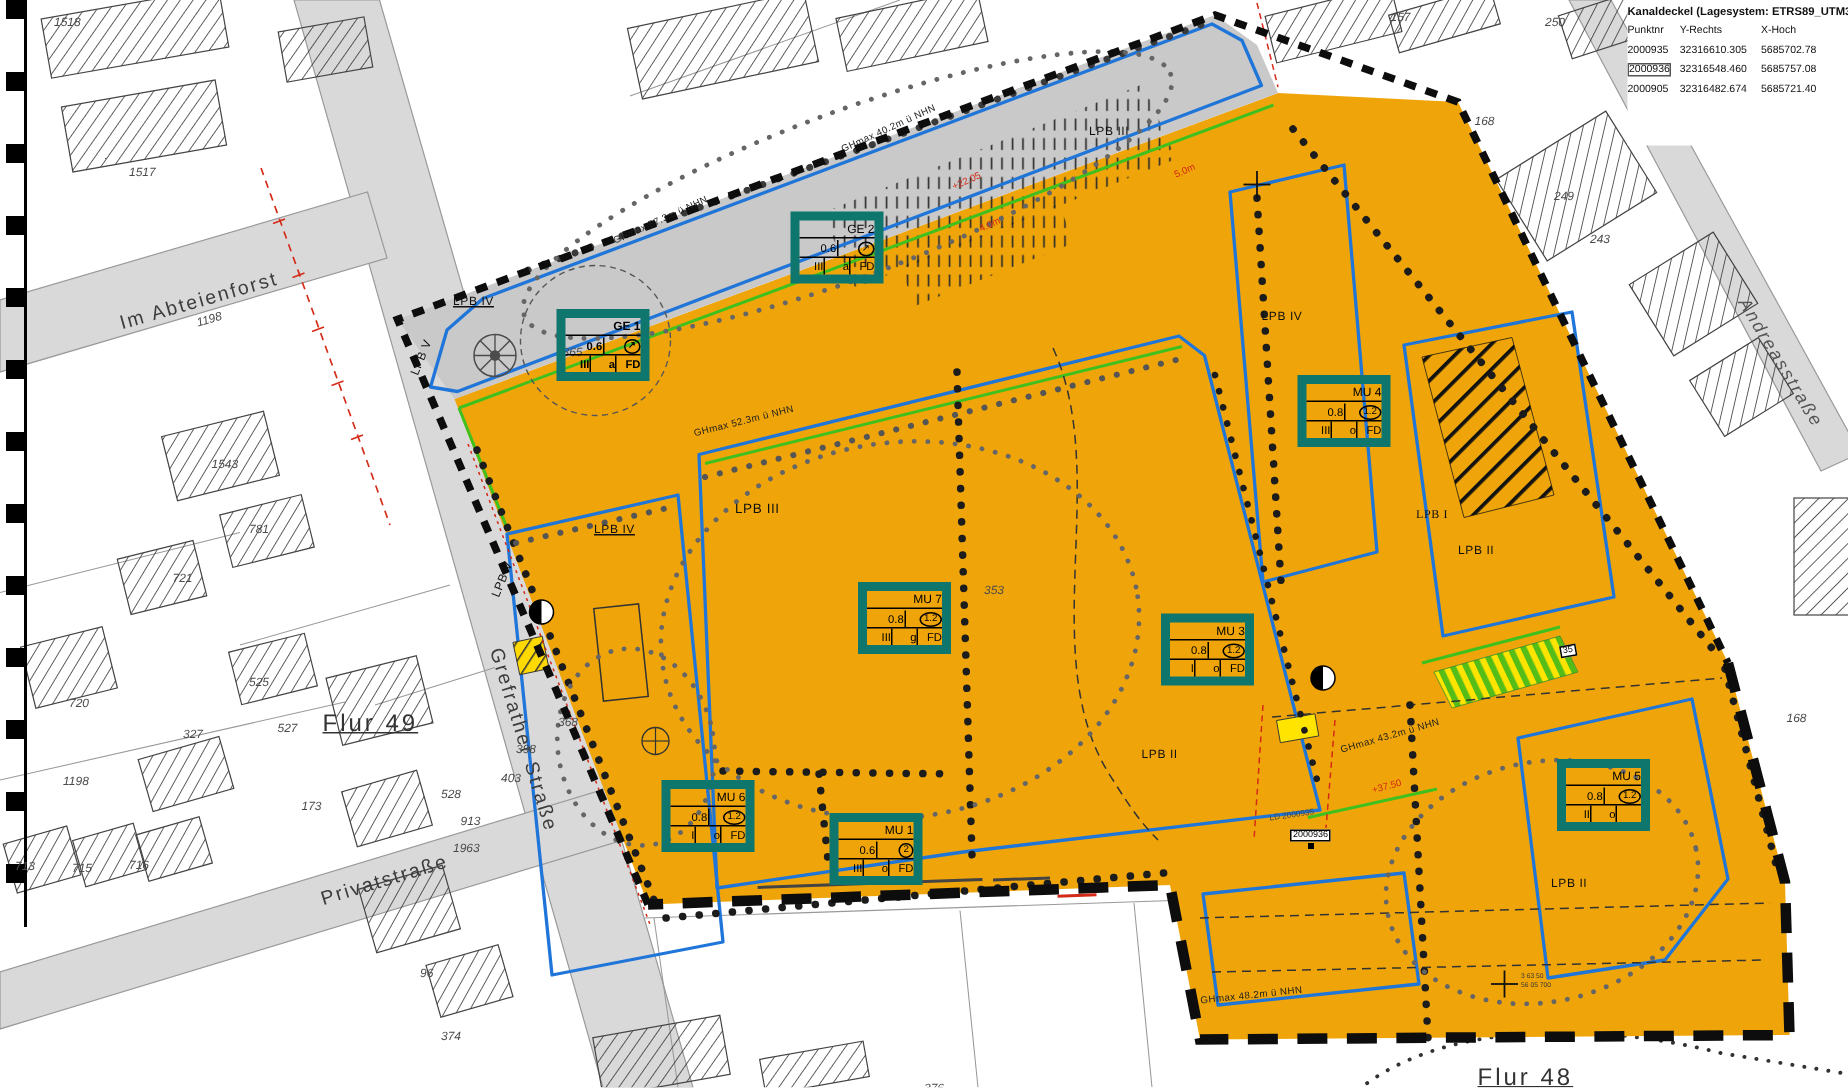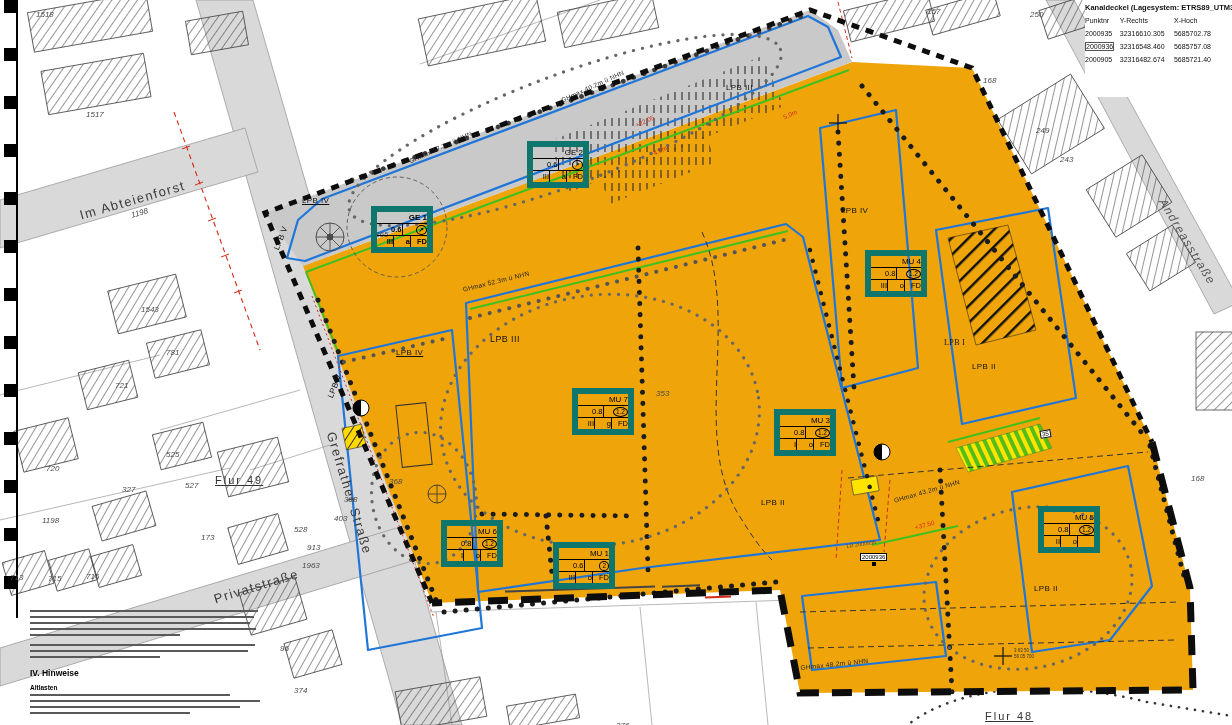--- a/index.html
+++ b/index.html
@@ -8,21 +8,21 @@
   .stage svg{position:absolute;left:0;top:0;z-index:1;}
   .lbl{position:absolute;white-space:nowrap;z-index:3;}
   .street-lbl{font-size:13px;color:#3c3c3c;letter-spacing:1.5px;}
   .street-lbl.it{font-style:italic;color:#555;font-size:12px;}
   .pnum{font-size:8px;font-style:italic;color:#4a4a4a;}
   .zone{font-size:8px;color:#111;letter-spacing:.4px;}
   .zone.u{text-decoration:underline;}
   .zone.big{font-size:9px;}
   .hl{font-size:6.5px;color:#1d1d1d;letter-spacing:.3px;}
   .red{font-size:6.5px;color:#d22a16;}
-  .flur{font-size:11px;color:#333;text-decoration:underline;letter-spacing:2px;}
+  .flur{font-size:16px;color:#333;text-decoration:underline;letter-spacing:2px;}
   .schablone{position:absolute;width:50px;border:6px solid #0f766e;font-size:7.5px;color:#000;
              text-align:right;line-height:11px;z-index:4;}
   .schablone .nm{border-bottom:1px solid #000;font-size:8px;}
   .row2{display:flex;border-bottom:1px solid #000;align-items:center;}
   .row2 span.c1{flex:1;border-right:1px solid #000;}
   .row2 span.c2{flex:1;}
   .circ{display:inline-block;border:1px solid #000;border-radius:50%;padding:0 2px;
         line-height:8px;font-size:6.5px;}
   .row3{display:flex;}
   .row3 span{flex:1;}
@@ -284,21 +284,21 @@
 <div class="lbl pnum" style="left:115px;top:381px;">721</div>
 <div class="lbl pnum" style="left:46px;top:464px;">720</div>
 <div class="lbl pnum" style="left:166px;top:450px;">525</div>
 <div class="lbl pnum" style="left:122px;top:485px;">327</div>
 <div class="lbl pnum" style="left:42px;top:516px;">1198</div>
 <div class="lbl pnum" style="left:10px;top:573px;">713</div>
 <div class="lbl pnum" style="left:48px;top:574px;text-align:right;">715</div>
 <div class="lbl pnum" style="left:86px;top:572px;">716</div>
 <div class="lbl pnum" style="left:280px;top:644px;">96</div>
 <div class="lbl pnum" style="left:294px;top:686px;">374</div>
-<div class="lbl pnum" style="left:389px;top:477px;">368</div>
+<div class="lbl pnum" style="left:372px;top:477px;">368</div>
 <div class="lbl pnum" style="left:375px;top:230px;">365</div>
 <div class="lbl pnum" style="left:185px;top:481px;">527</div>
 <div class="lbl pnum" style="left:294px;top:525px;">528</div>
 <div class="lbl pnum" style="left:307px;top:543px;">913</div>
 <div class="lbl pnum" style="left:302px;top:561px;">1963</div>
 <div class="lbl pnum" style="left:201px;top:533px;">173</div>
 <div class="lbl pnum" style="left:334px;top:514px;">403</div>
 <div class="lbl pnum" style="left:344px;top:495px;">398</div>
 <div class="lbl pnum" style="left:616px;top:681px;margin-top:40px;">376</div>
 <div class="lbl pnum" style="left:656px;top:389px;">353</div>
@@ -436,36 +436,14 @@
     <span>2000905</span>
         <span>32316482.674</span>
         <span>5685721.40</span>
   </div>
 </div>
 
 <div class="lbl" style="left:505px;top:588px;width:150px;height:2px;background:#444;transform:rotate(-2deg);"></div>
 <div class="lbl" style="left:662px;top:585px;width:38px;height:2px;background:#444;transform:rotate(-2deg);"></div>
 <div class="lbl" style="left:705px;top:596px;width:26px;height:2px;background:#d22a16;transform:rotate(-2deg);"></div>
 
-<div class="hinweise">
-  <div>
-    <div class="bar" style="width:228px;"></div>
-    <div class="bar" style="width:224px;"></div>
-    <div class="bar" style="width:220px;"></div>
-    <div class="bar" style="width:226px;"></div>
-    <div class="bar" style="width:150px;"></div>
-  </div>
-  <div style="margin-top:8px;">
-    <div class="bar" style="width:225px;"></div>
-    <div class="bar" style="width:218px;"></div>
-    <div class="bar" style="width:130px;"></div>
-  </div>
-  <h4>IV. Hinweise</h4>
-  <h5>Altlasten</h5>
-  <div>
-    <div class="bar" style="width:200px;"></div>
-    <div class="bar" style="width:230px;"></div>
-    <div class="bar" style="width:210px;"></div>
-    <div class="bar" style="width:160px;"></div>
-  </div>
-</div>
 
 </div>
 
 </body></html>

